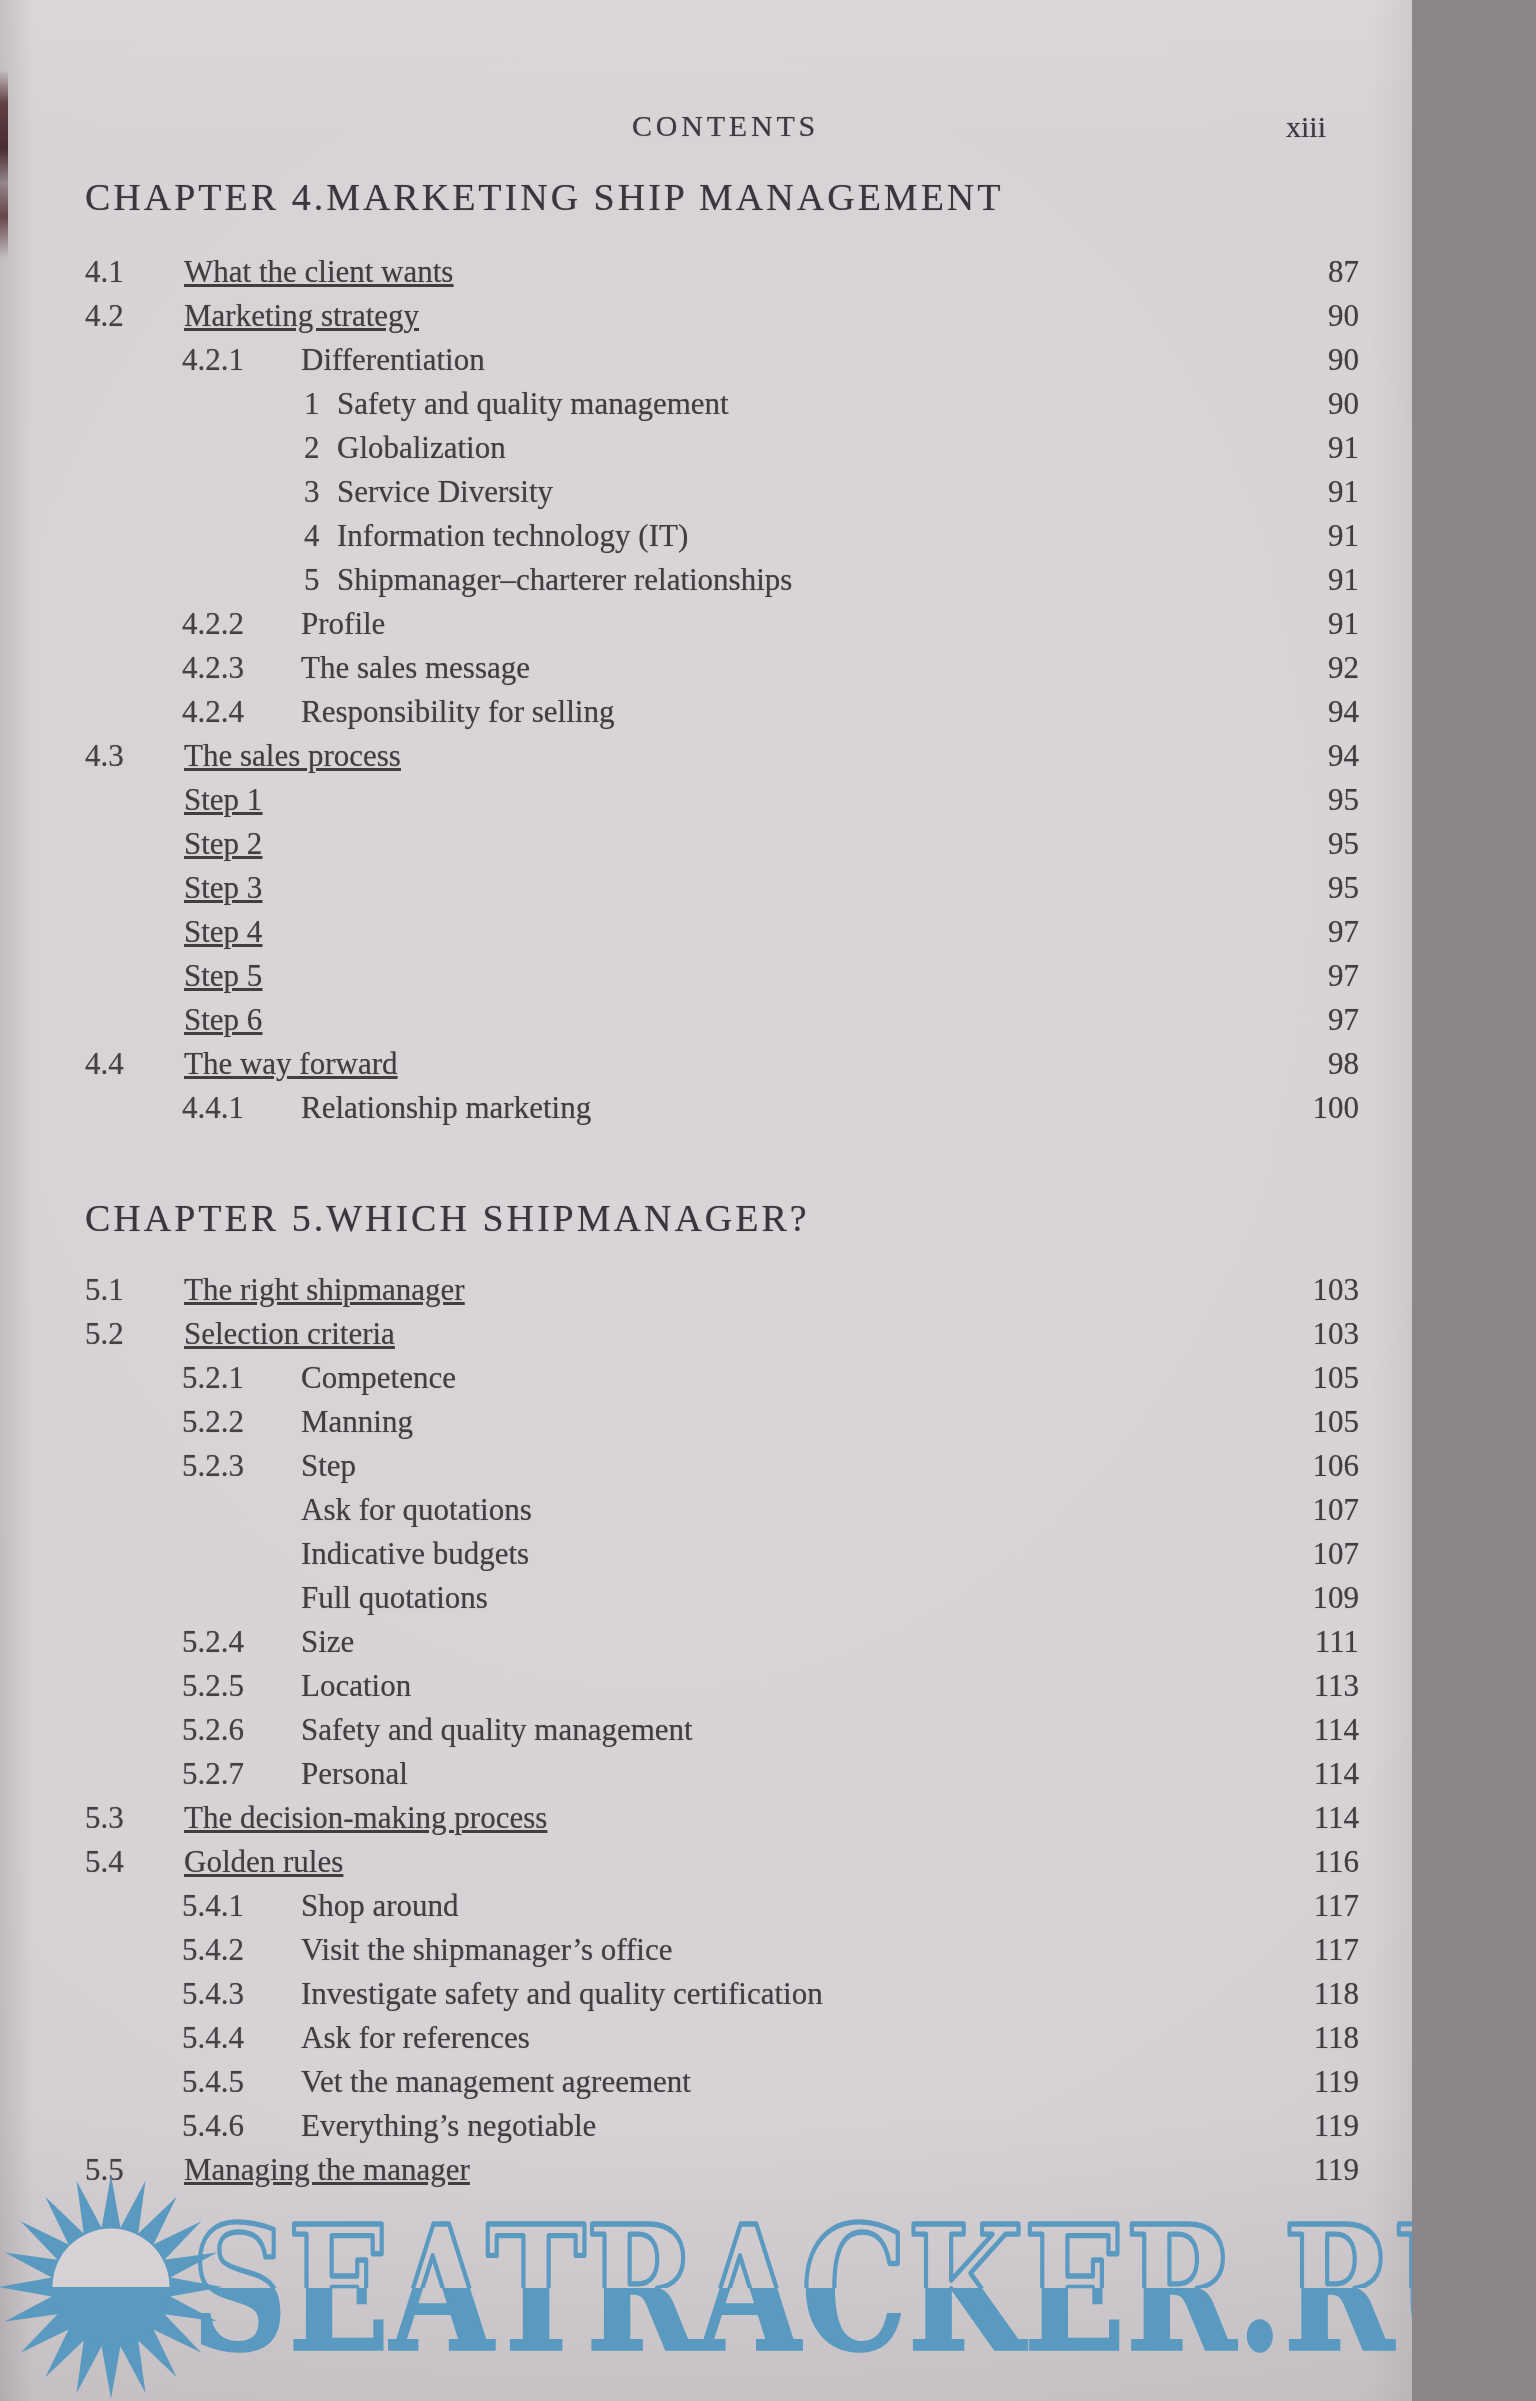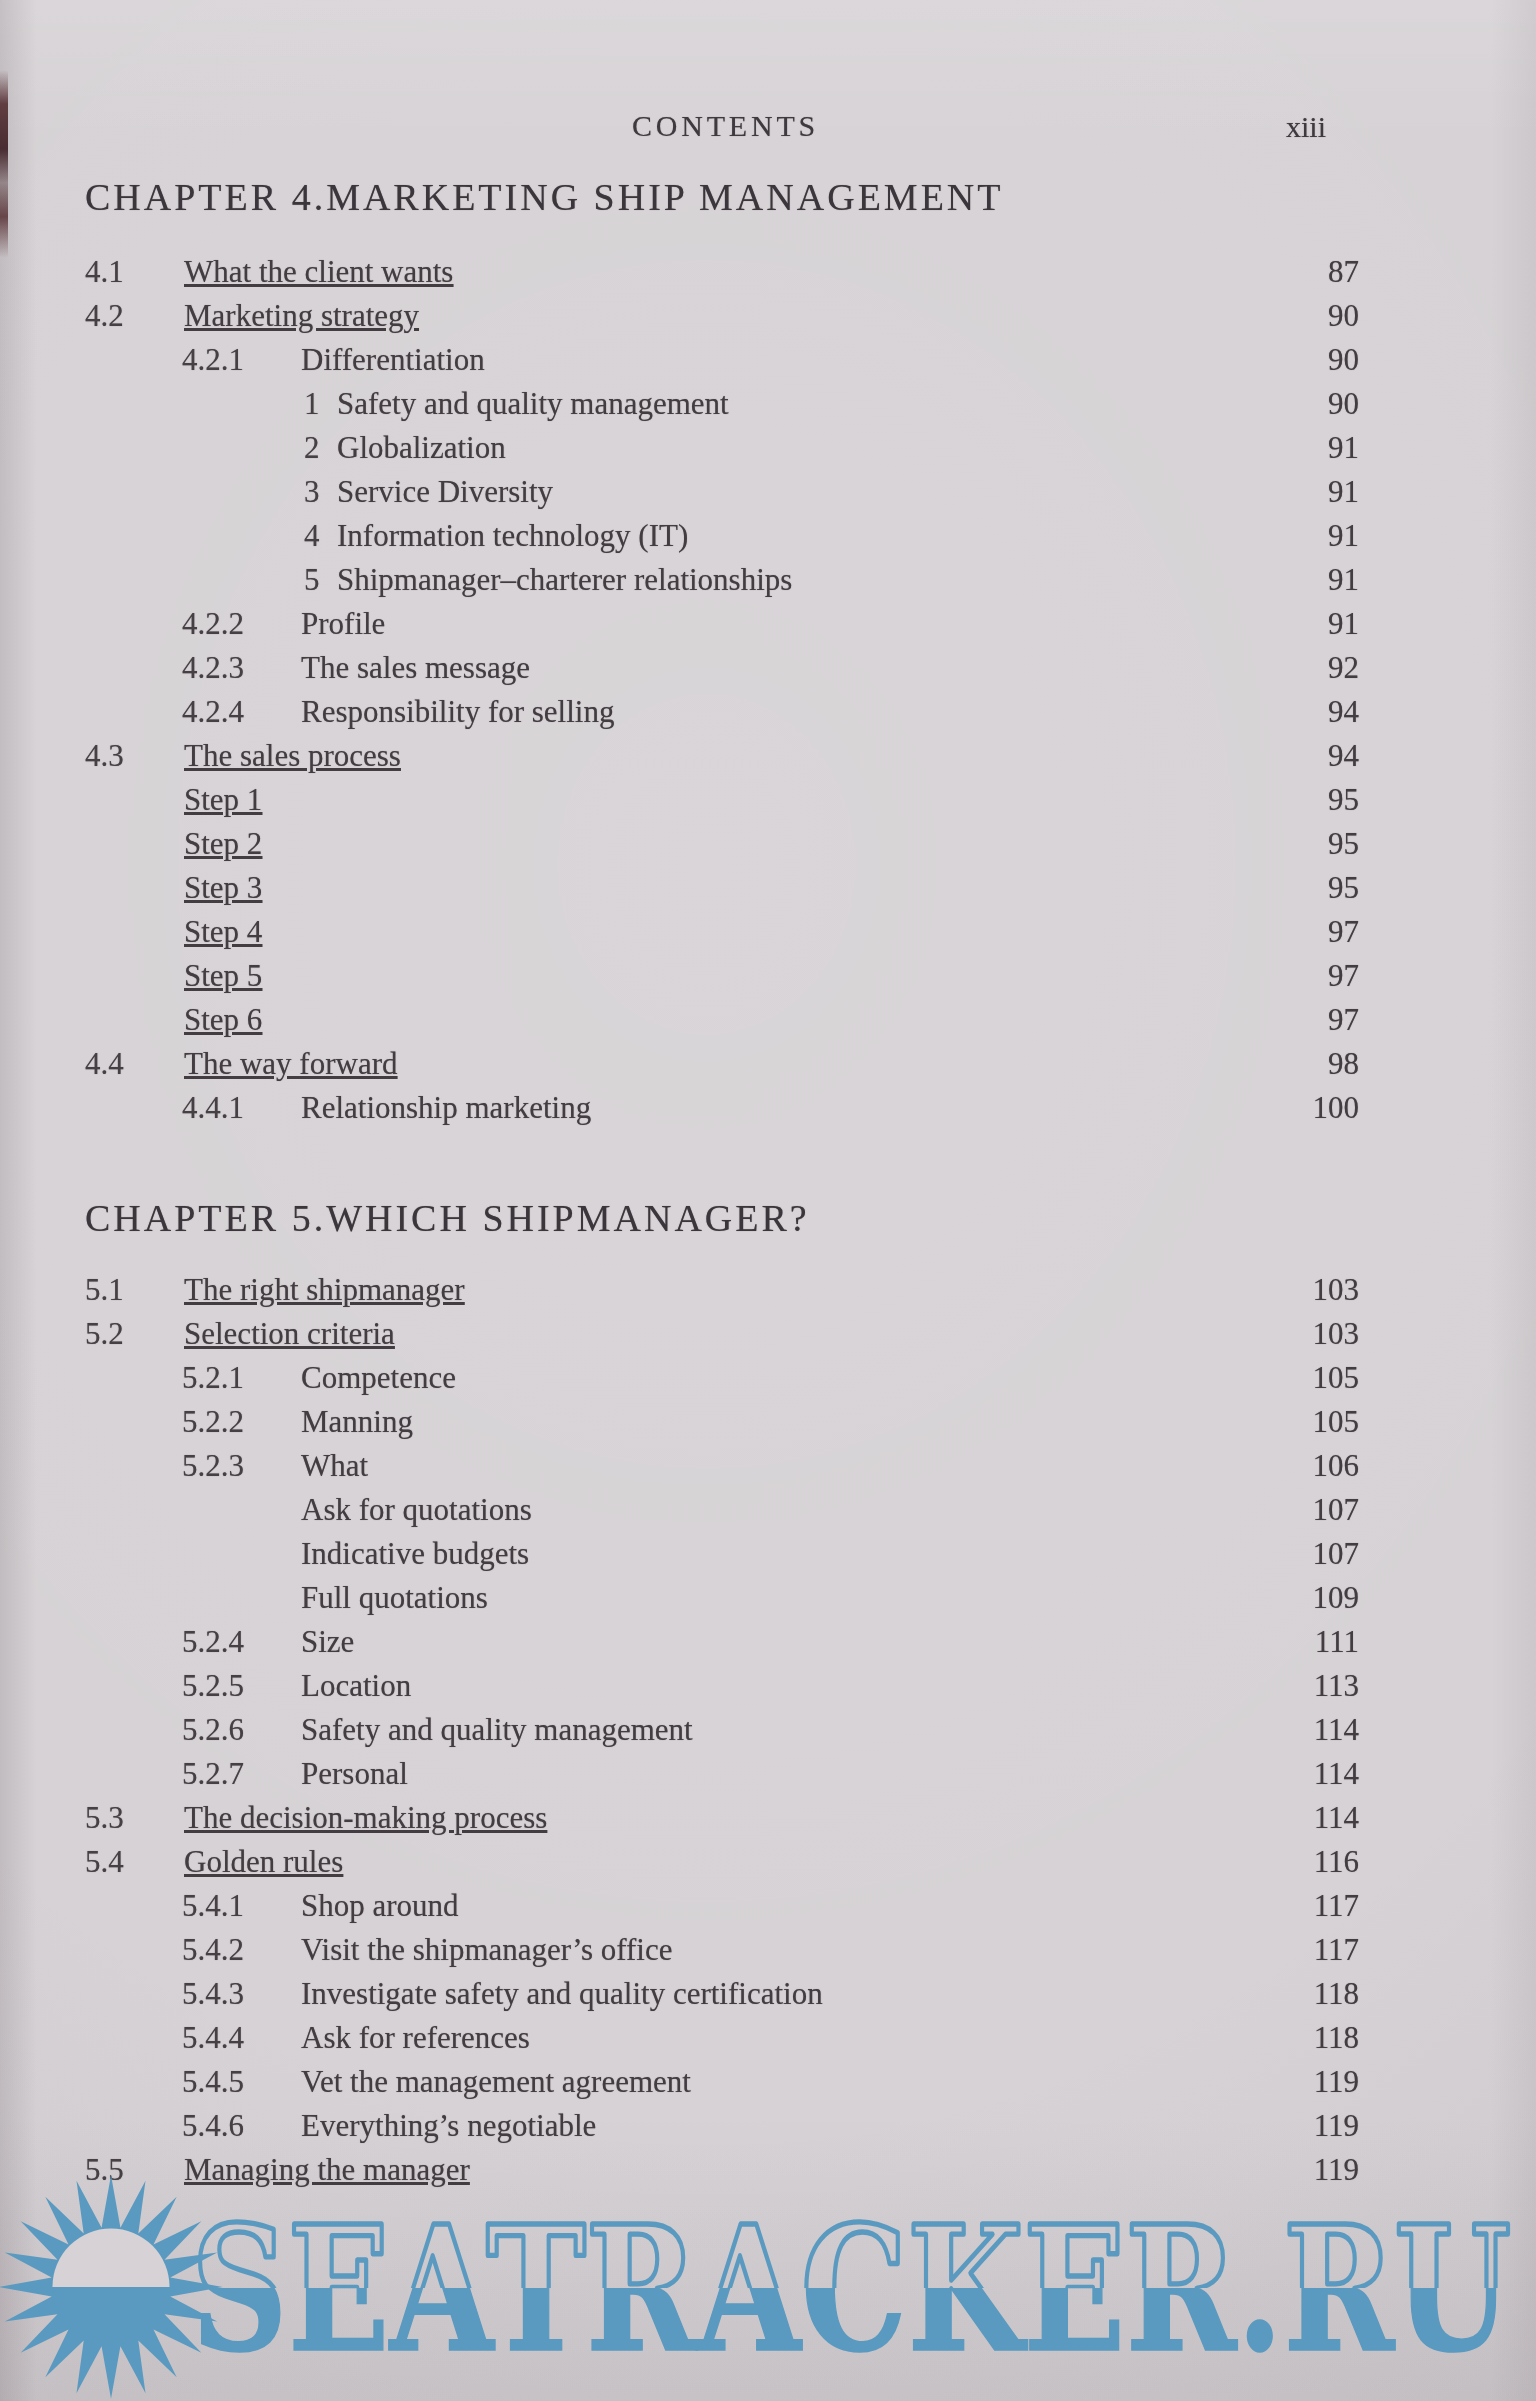--- a/index.html
+++ b/index.html
@@ -1,18 +1,18 @@
 <!DOCTYPE html>
 <html style="font-size:12px"><head>
 <meta charset="utf-8">
 <style>
   html,body{margin:0;padding:0;background:#8a8689;}
   #page{
     position:relative;
-    width:1536px;height:2401px;
+    width:1412px;height:2401px;
     overflow:hidden;
     font-family:"Liberation Serif", serif;
     color:#433d42;
     background-color:#d6d2d5;
     background-image:
       linear-gradient(to right, rgba(70,55,62,.14) 0, rgba(70,55,62,0) 2.4%, rgba(70,55,62,0) 97%, rgba(70,55,62,.07) 100%),
       linear-gradient(to bottom, rgba(255,255,255,.10) 0, rgba(255,255,255,0) 6%, rgba(0,0,0,0) 88%, rgba(60,48,55,.08) 100%),
       radial-gradient(130% 95% at 46% 36%, rgba(255,255,255,.07) 0%, rgba(0,0,0,0) 55%, rgba(66,52,60,.09) 100%);
   }
   .scan-blur{ text-shadow:0 0 0.9px rgba(66,56,62,.55); }
@@ -186,21 +186,21 @@
         <span class="title">Competence</span>
         <span class="pg">105</span>
       </div>
       <div class="row lvl2">
         <span class="num">5.2.2</span>
         <span class="title">Manning</span>
         <span class="pg">105</span>
       </div>
       <div class="row lvl2">
         <span class="num">5.2.3</span>
-        <span class="title">What</span>
+        <span class="title">Step</span>
         <span class="pg">106</span>
       </div>
       <div class="row lvl2">
         <span class="title">Ask for quotations</span>
         <span class="pg">107</span>
       </div>
       <div class="row lvl2">
         <span class="title">Indicative budgets</span>
         <span class="pg">107</span>
       </div>

